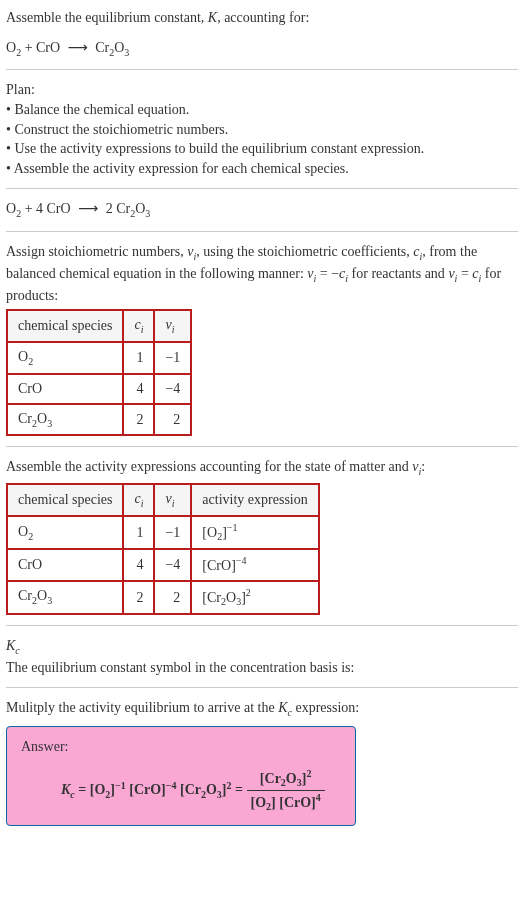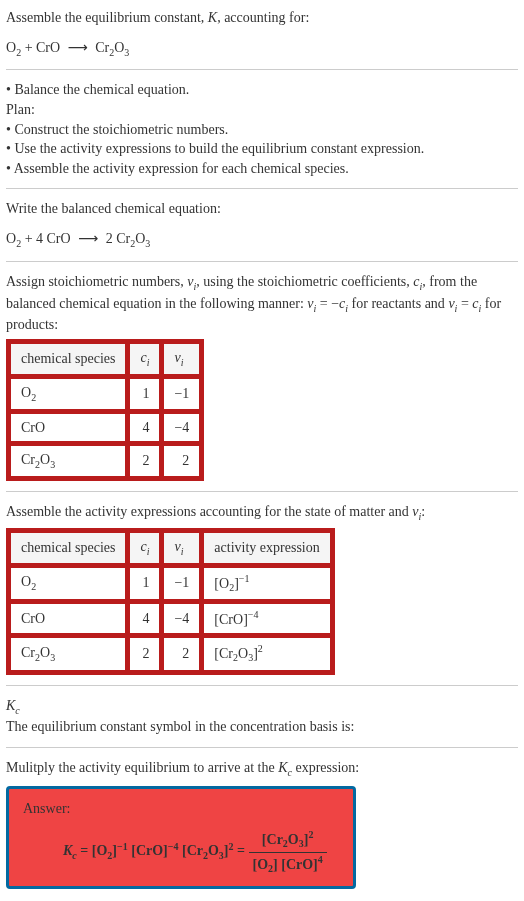--- a/index.html
+++ b/index.html
@@ -15,30 +15,30 @@
     .section { margin-bottom: 4px; }
     hr { border: none; border-top: 1px solid #ccc; margin: 10px 0; }
     .sub { font-size: 10px; vertical-align: sub; }
     .sup { font-size: 10px; vertical-align: super; }
     .italic { font-style: italic; }
     table {
       border-collapse: collapse;
       margin-top: 4px;
     }
     th, td {
-      border: 5px solid #b91c1c;
+      border: 2px solid #b91c1c;
       padding: 4px 10px;
       text-align: left;
       font-weight: normal;
     }
     th { background: #f5f5f5; }
     .num { text-align: right; }
     .answer-box {
-      background: #ef4444;
-      border: 3px solid #0369a1;
+      background: #f9a8d4;
+      border: 1px solid #0369a1;
       border-radius: 4px;
       padding: 10px 14px;
       margin-top: 6px;
       width: 350px;
     }
     .answer-label { margin-bottom: 6px; }
     .equation-line { margin-top: 10px; white-space: nowrap; }
     .frac {
       display: inline-block;
       vertical-align: middle;
@@ -57,31 +57,30 @@
   <div class="equation-line">
     <span><span>O</span><span class="sub">2</span></span><span> + </span><span>CrO</span>
     <span class="arrow">⟶</span>
     <span><span>Cr</span><span class="sub">2</span><span>O</span><span class="sub">3</span></span>
   </div>
 </div>
 
 <hr>
 
 <div class="section">
+  <div>Plan:</div>
   <div>• Balance the chemical equation.</div>
-  <div>Plan:</div>
   <div>• Construct the stoichiometric numbers.</div>
   <div>• Use the activity expressions to build the equilibrium constant expression.</div>
   <div>• Assemble the activity expression for each chemical species.</div>
 </div>
 
 <hr>
 
 <div class="section">
-  <div>Write the balanced chemical equation:</div>
   <div class="equation-line">
     <span><span>O</span><span class="sub">2</span></span><span> + 4 CrO </span><span class="arrow">⟶</span><span> 2 Cr</span><span class="sub">2</span><span>O</span><span class="sub">3</span>
   </div>
 </div>
 
 <hr>
 
 <div class="section">
   <span>Assign stoichiometric numbers, </span><span class="italic">ν</span><span class="sub italic">i</span><span>, using the stoichiometric coefficients, </span><span class="italic">c</span><span class="sub italic">i</span><span>, from the balanced chemical equation in the following manner: </span><span class="italic">ν</span><span class="sub italic">i</span><span> = −</span><span class="italic">c</span><span class="sub italic">i</span><span> for reactants and </span><span class="italic">ν</span><span class="sub italic">i</span><span> = </span><span class="italic">c</span><span class="sub italic">i</span><span> for products:</span>
 

